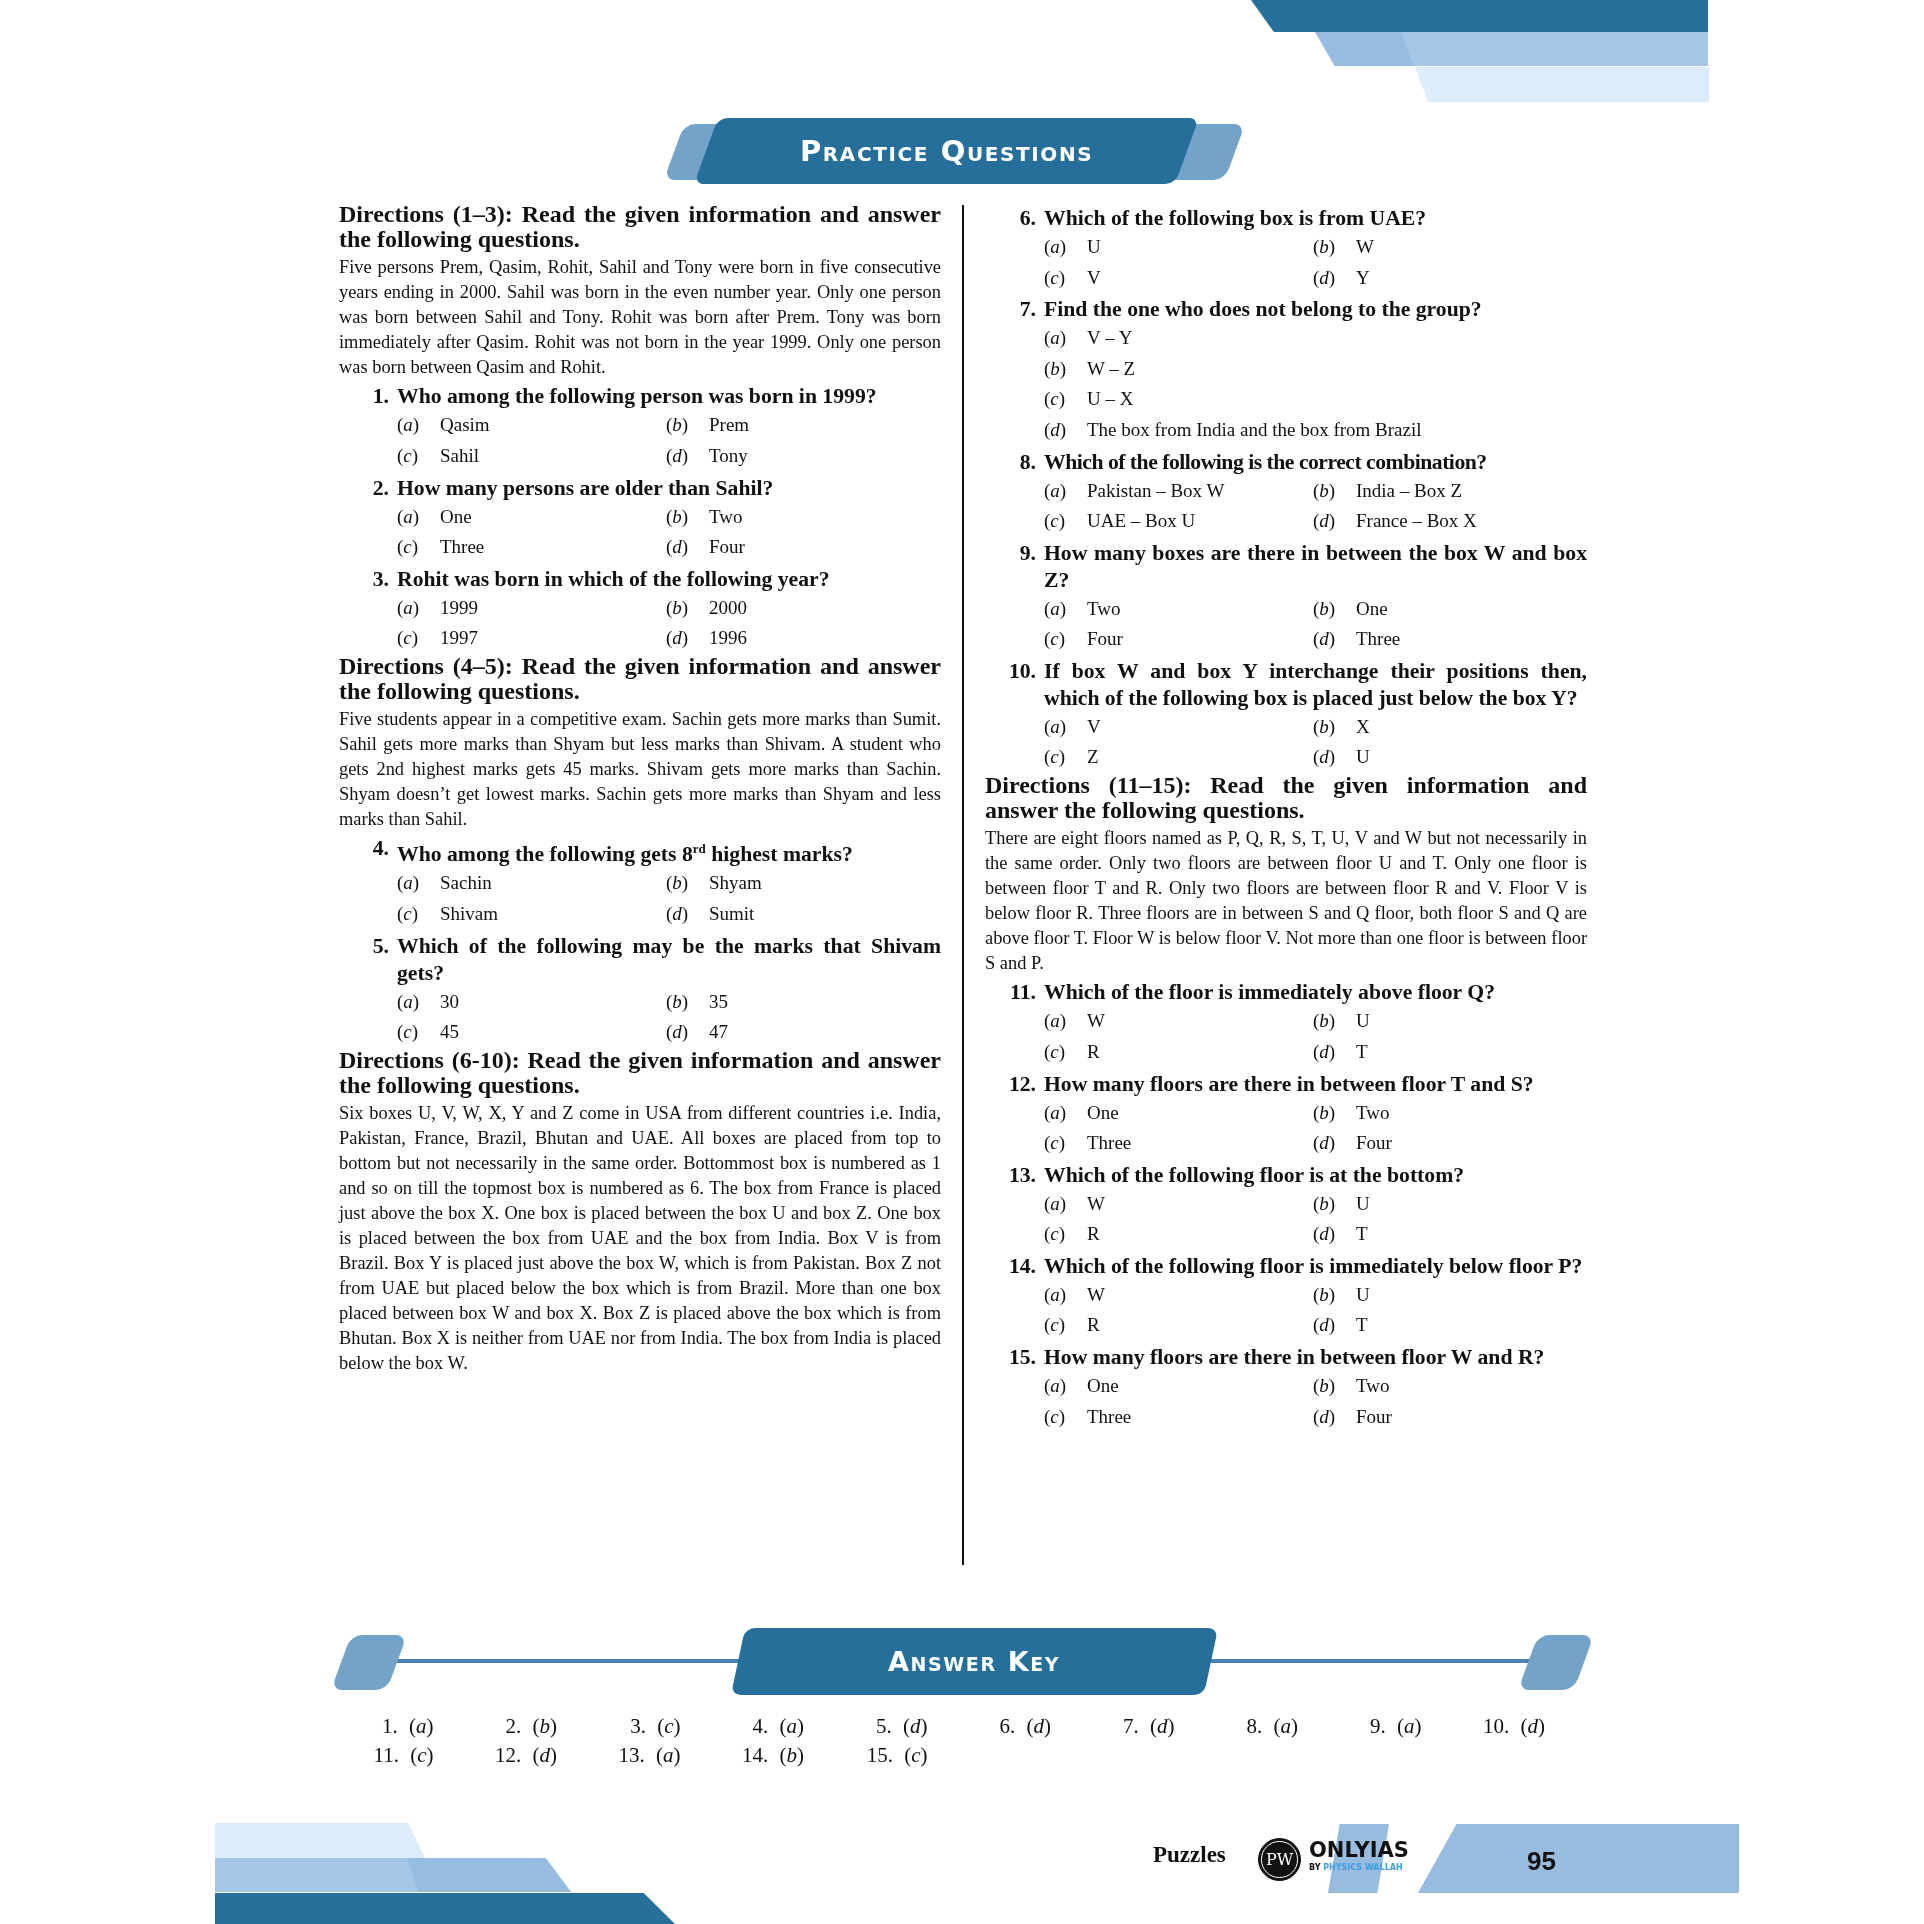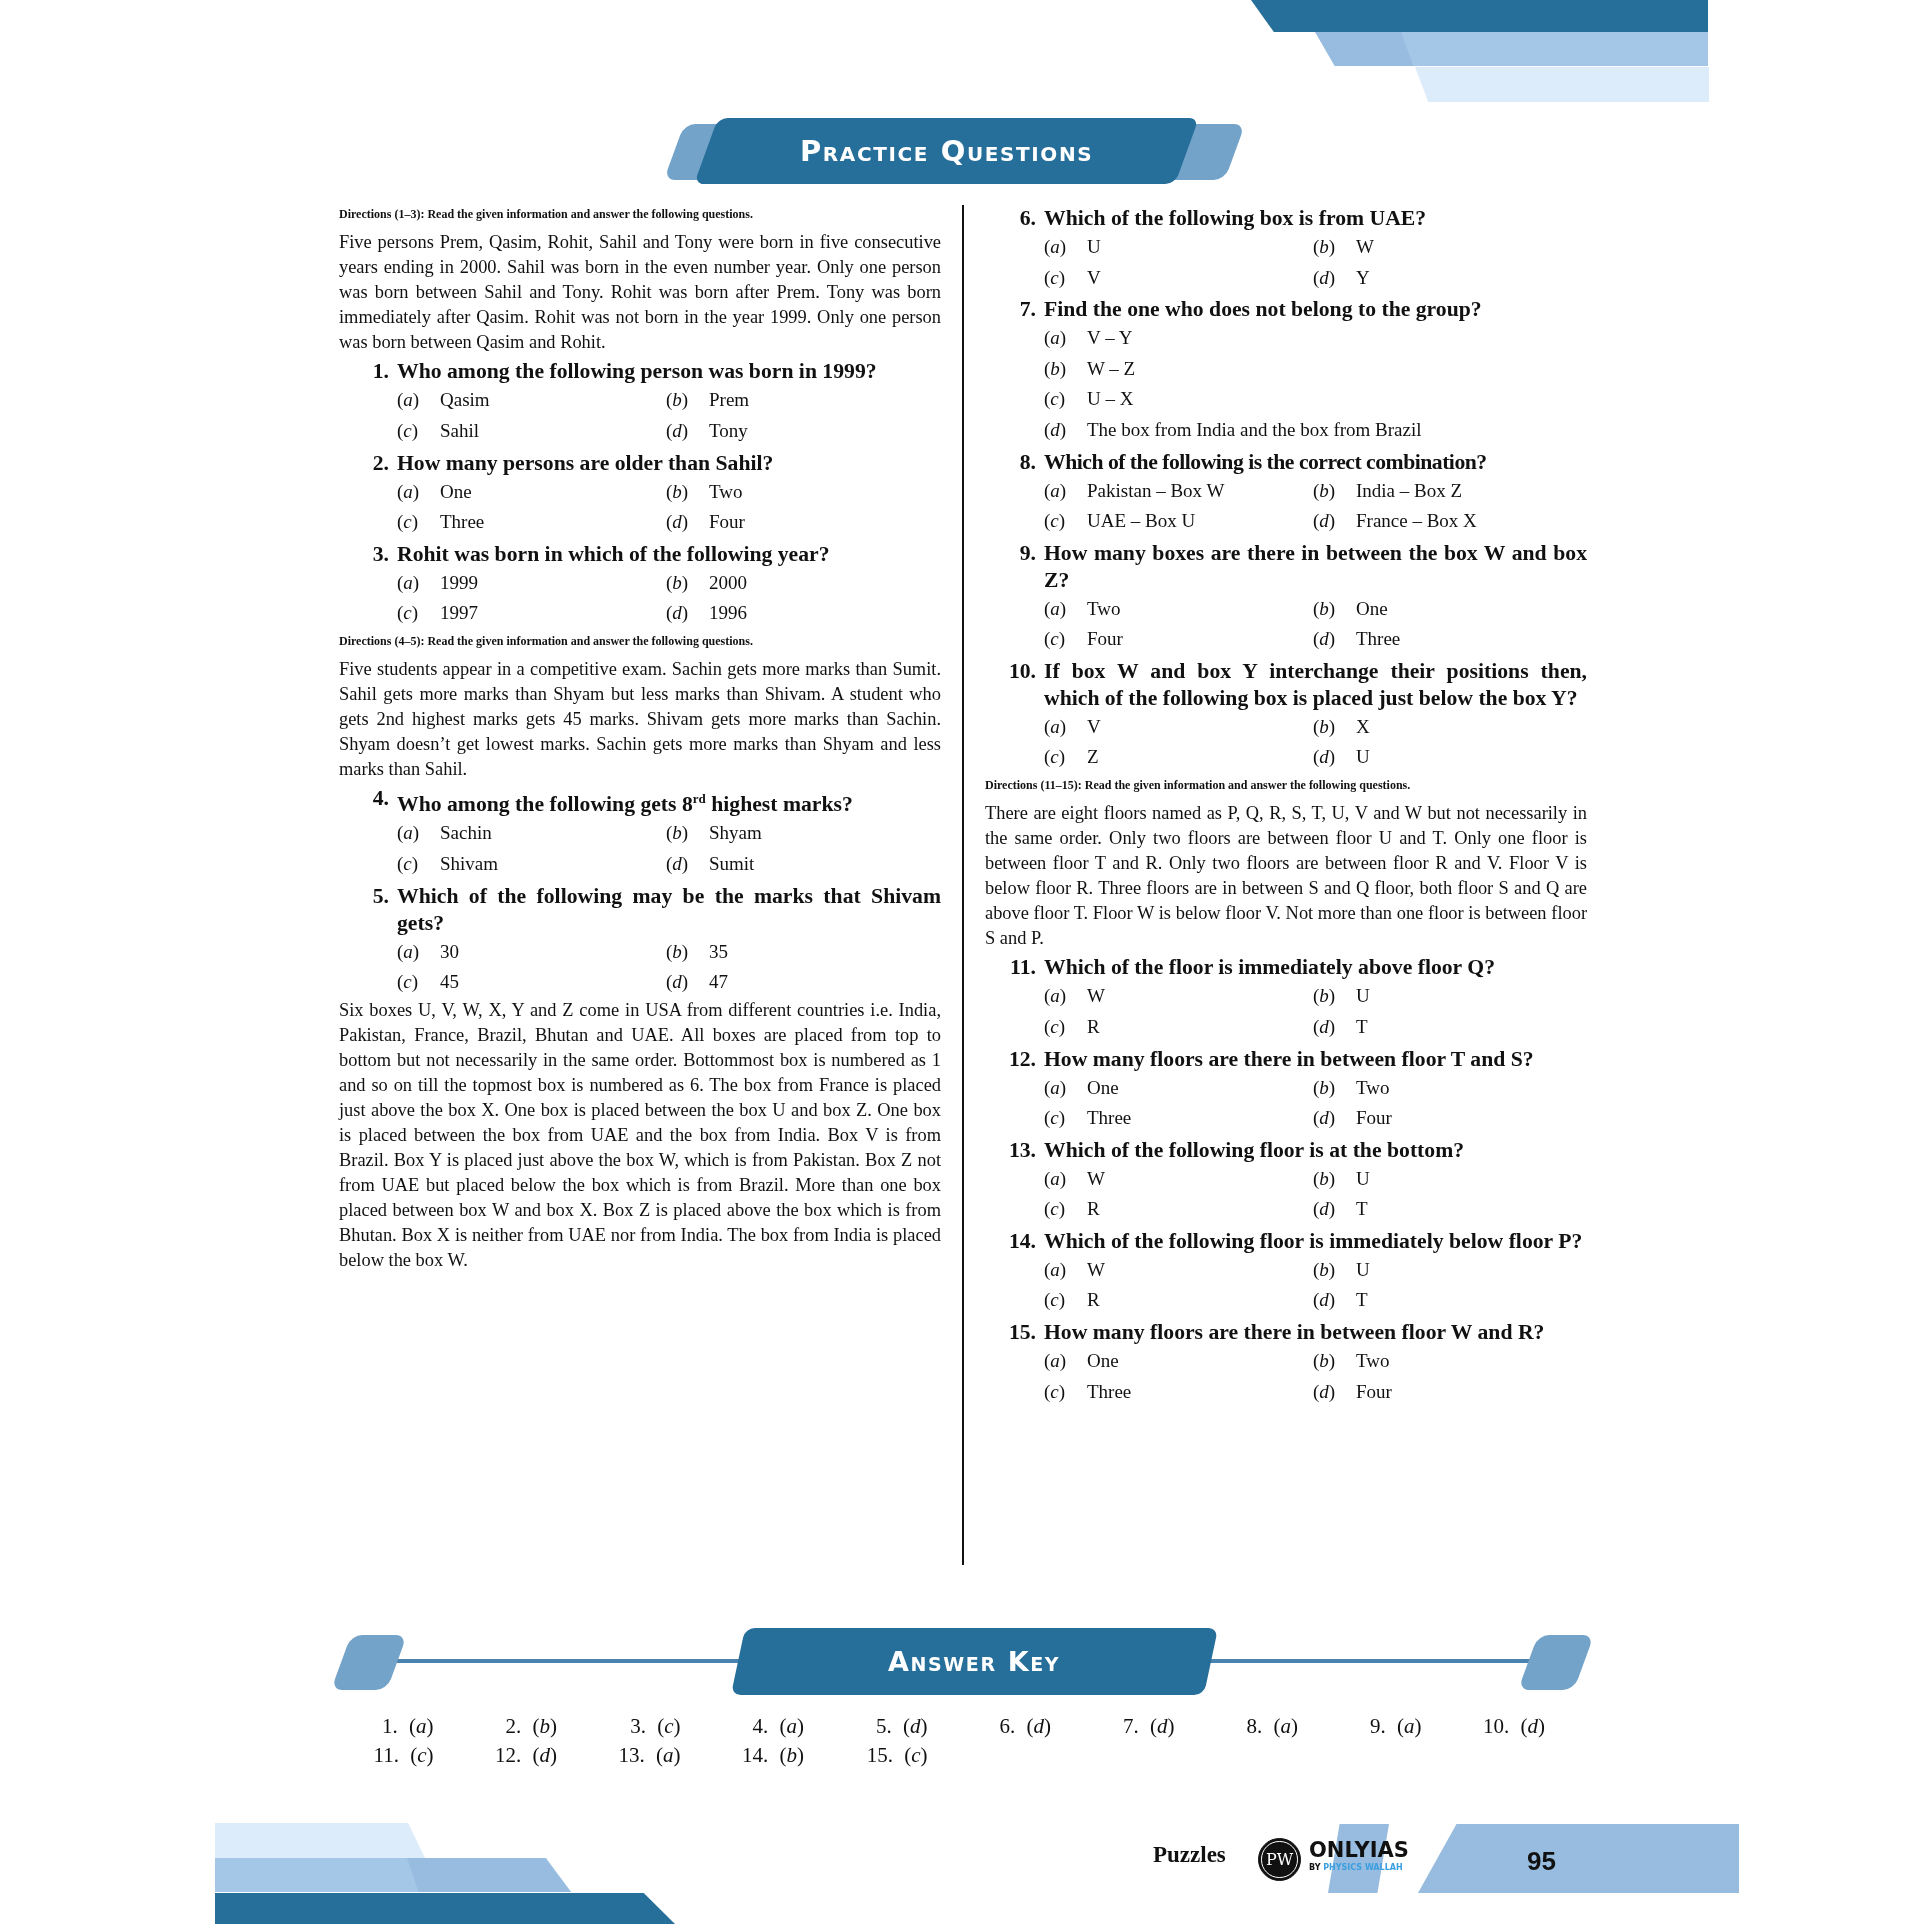--- a/index.html
+++ b/index.html
@@ -38,21 +38,21 @@
   .ak { left: 722px; top: 1628px; width: 497px; height: 67px; }
   .ak .front { left: 16px; top: 0; width: 473px; height: 67px; transform: skewX(-12deg); }
   .ak .label { font-size: 27px; transform: skewX(12deg); }
 
   
   .col { position: absolute; top: 202px; }
   .col-left { left: 339px; width: 602px; }
   .col-right { left: 985px; width: 602px; }
   .divider { position: absolute; left: 962px; top: 205px; width: 2.4px; height: 1360px; background: #111; }
 
-  .directions { font-weight: bold; font-size: 12px; line-height: 25px; text-align: justify; margin-bottom: 3.2px; font-family: "Liberation Serif", "DejaVu Serif", serif; }
+  .directions { font-weight: bold; font-size: 24px; line-height: 25px; text-align: justify; margin-bottom: 3.2px; font-family: "Liberation Serif", "DejaVu Serif", serif; }
   .passage { font-size: 18.4px; line-height: 25px; text-align: justify; margin-bottom: 3.2px; font-family: "Liberation Serif", "DejaVu Serif", serif; }
 
   .question { display: flex; font-weight: bold; font-size: 21.7px; line-height: 27px; font-family: "Liberation Serif", "DejaVu Serif", serif; margin-top: 3.2px; }
   .q-num { width: 58px; text-align: right; padding-right: 8px; flex-shrink: 0; }
   .q-text { flex: 1; text-align: justify; }
   .col-right .q-num { width: 59px; }
 
   .options { display: grid; grid-template-columns: 269px 1fr; padding-left: 58px; font-size: 19px; line-height: 30.5px; font-family: "Liberation Serif", "DejaVu Serif", serif; }
   .options.single { grid-template-columns: 1fr; }
   .col-right .options { padding-left: 59px; }
@@ -215,20 +215,21 @@
     <div class="opt">
         <span class="opt-letter" style="font-style: normal;">(<i>c</i>)</span>
         <span>45</span>
       </div>
     <div class="opt">
         <span class="opt-letter" style="font-style: normal;">(<i>d</i>)</span>
         <span>47</span>
       </div>
   </div>
 
+  <p class="directions">Directions (6-10): Read the given information and answer the following questions.</p>
   <p class="passage">Six boxes U, V, W, X, Y and Z come in USA from different countries i.e. India, Pakistan, France, Brazil, Bhutan and UAE. All boxes are placed from top to bottom but not necessarily in the same order. Bottommost box is numbered as 1 and so on till the topmost box is numbered as 6. The box from France is placed just above the box X. One box is placed between the box U and box Z. One box is placed between the box from UAE and the box from India. Box V is from Brazil. Box Y is placed just above the box W, which is from Pakistan. Box Z not from UAE but placed below the box which is from Brazil. More than one box placed between box W and box X. Box Z is placed above the box which is from Bhutan. Box X is neither from UAE nor from India. The box from India is placed below the box W.</p>
 </div>
 
 <div class="col col-right">
   <div class="question">
     <span class="q-num">6.</span>
     <span class="q-text">Which of the following box is from UAE?</span>
   </div>
   <div class="options">
     <div class="opt">

